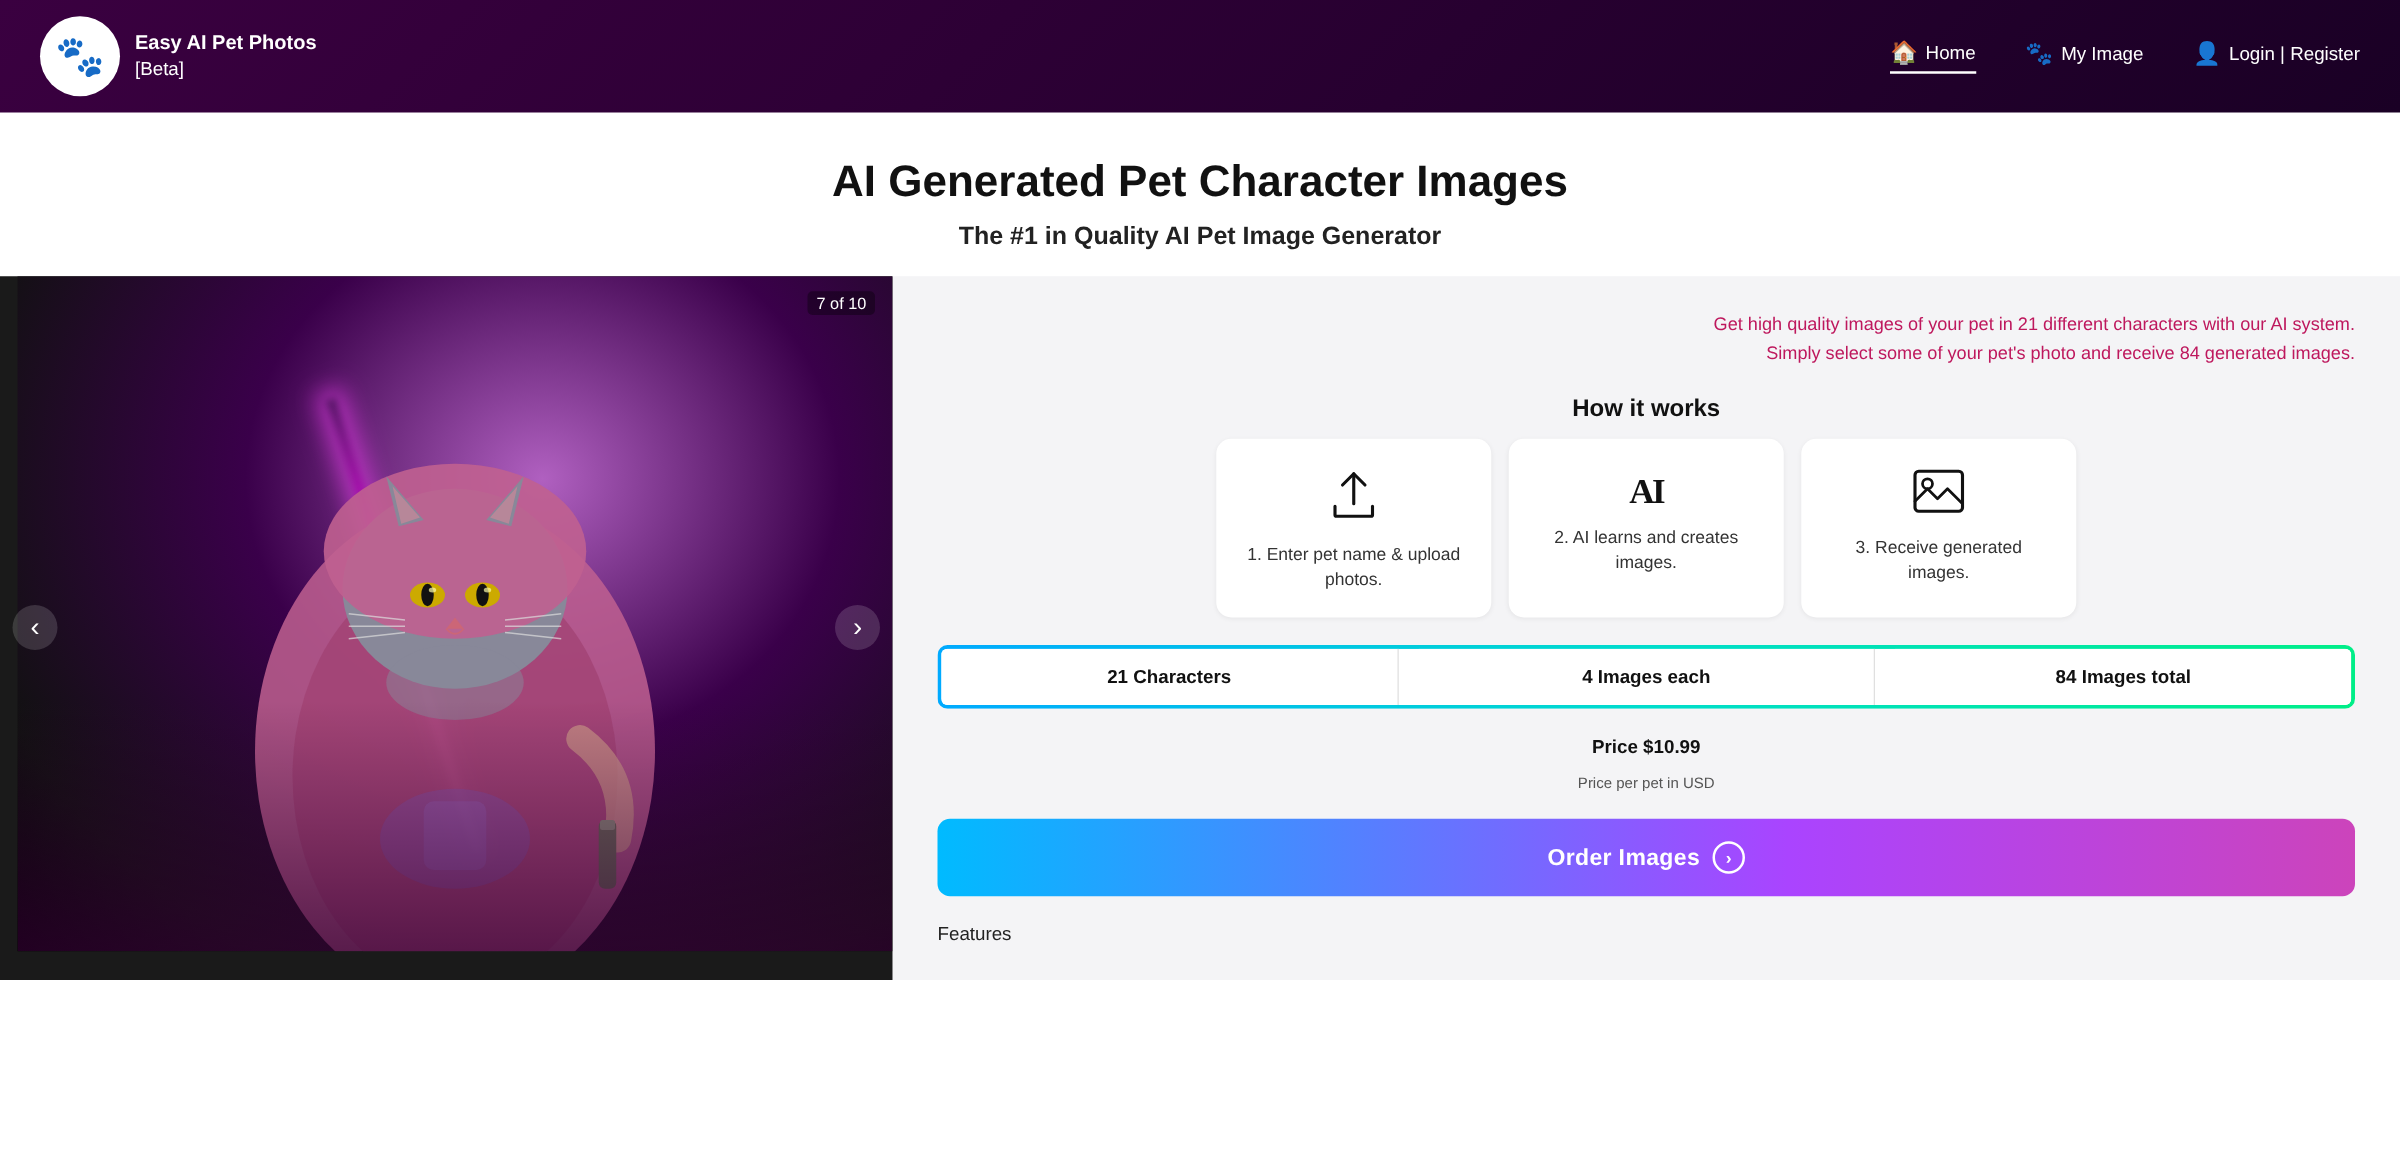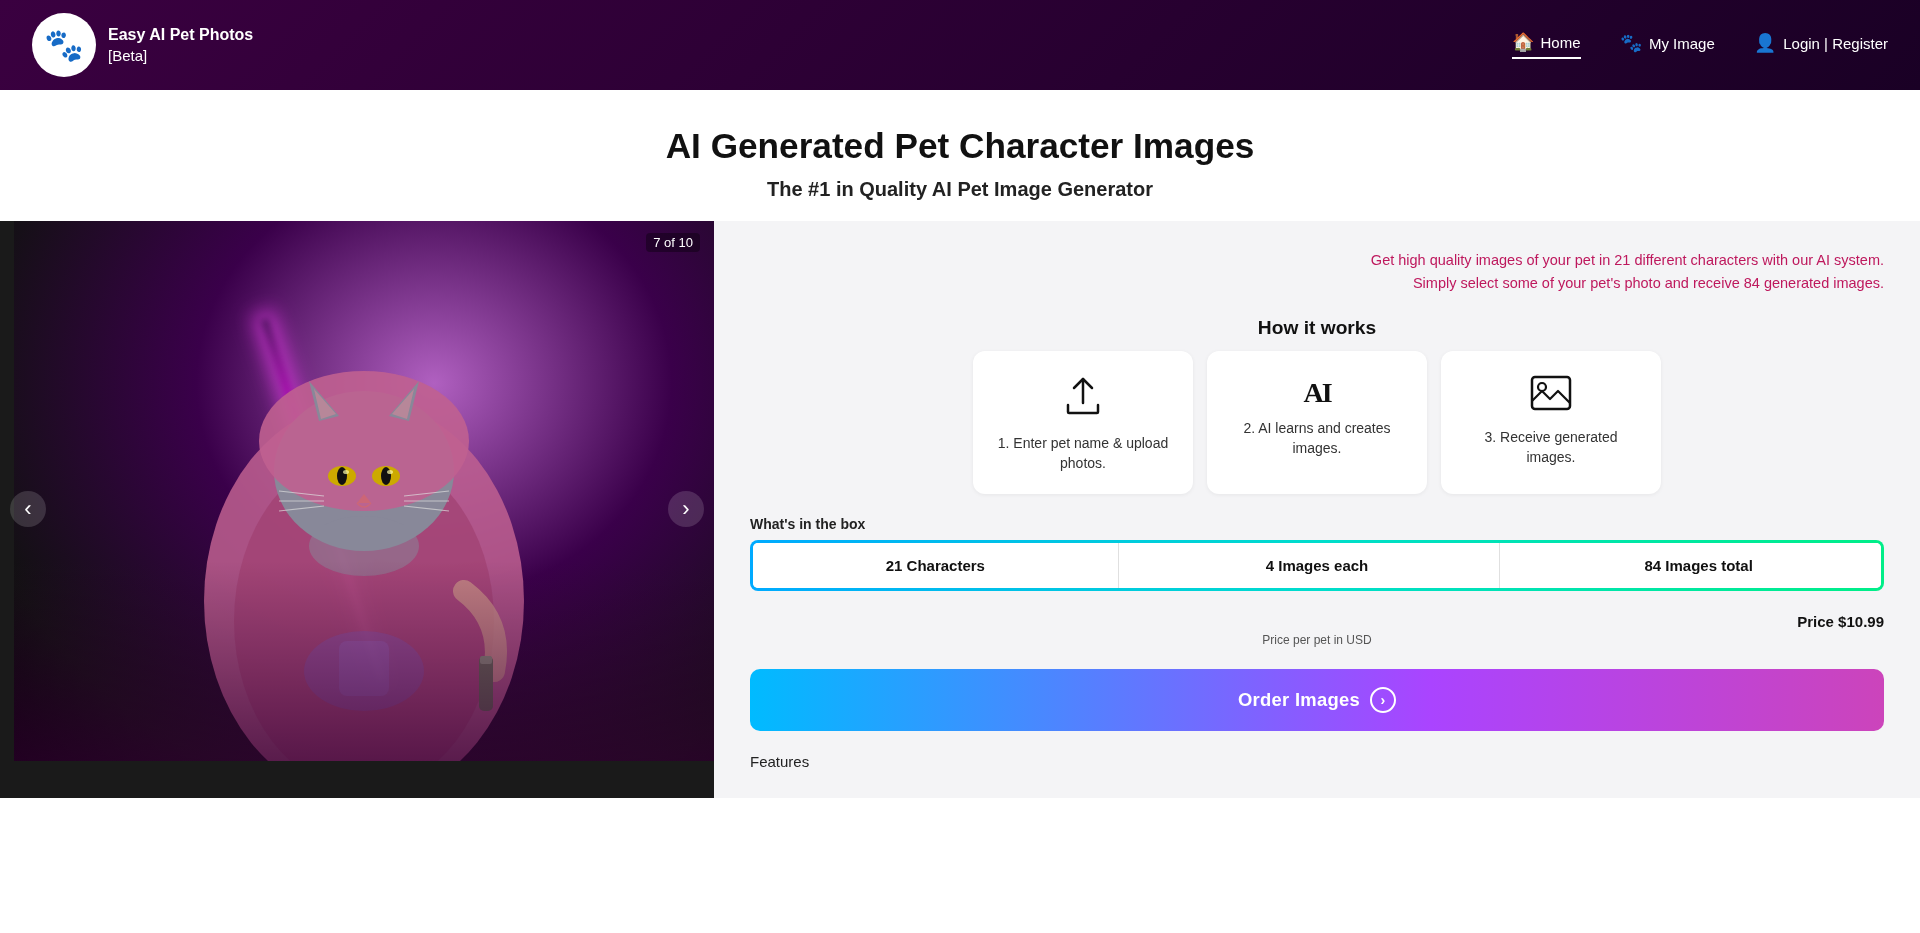--- a/index.html
+++ b/index.html
@@ -231,22 +231,21 @@
     .witb-box:last-child { border-right: none; }
 
     
     .pricing-area {
       text-align: center;
     }
     .price-main {
       font-size: 15px;
       font-weight: 700;
       color: #111;
-      margin-bottom: 3px;
-      text-align: right;
+      margin-bottom: 13px;
     }
     .price-sub {
       font-size: 12px;
       color: #555;
     }
 
     
     .order-btn {
       width: 100%;
       padding: 18px 8px;
@@ -425,21 +424,20 @@
               <path d="M2 26 L12 16 L20 24 L28 16 L40 28" stroke="#111" stroke-width="2.2" stroke-linecap="round" stroke-linejoin="round"></path>
             </svg>
           </div>
           <div class="hiw-label">3. Receive generated images.</div>
         </div>
 
       </div>
     </div>
 
     <div>
-      <div class="witb-title">What's in the box</div>
       <div class="witb-boxes">
         <div class="witb-box">21 Characters</div>
         <div class="witb-box">4 Images each</div>
         <div class="witb-box">84 Images total</div>
       </div>
     </div>
 
     <div class="pricing-area">
       <div class="price-main">Price $10.99</div>
       <div class="price-sub">Price per pet in USD</div>

